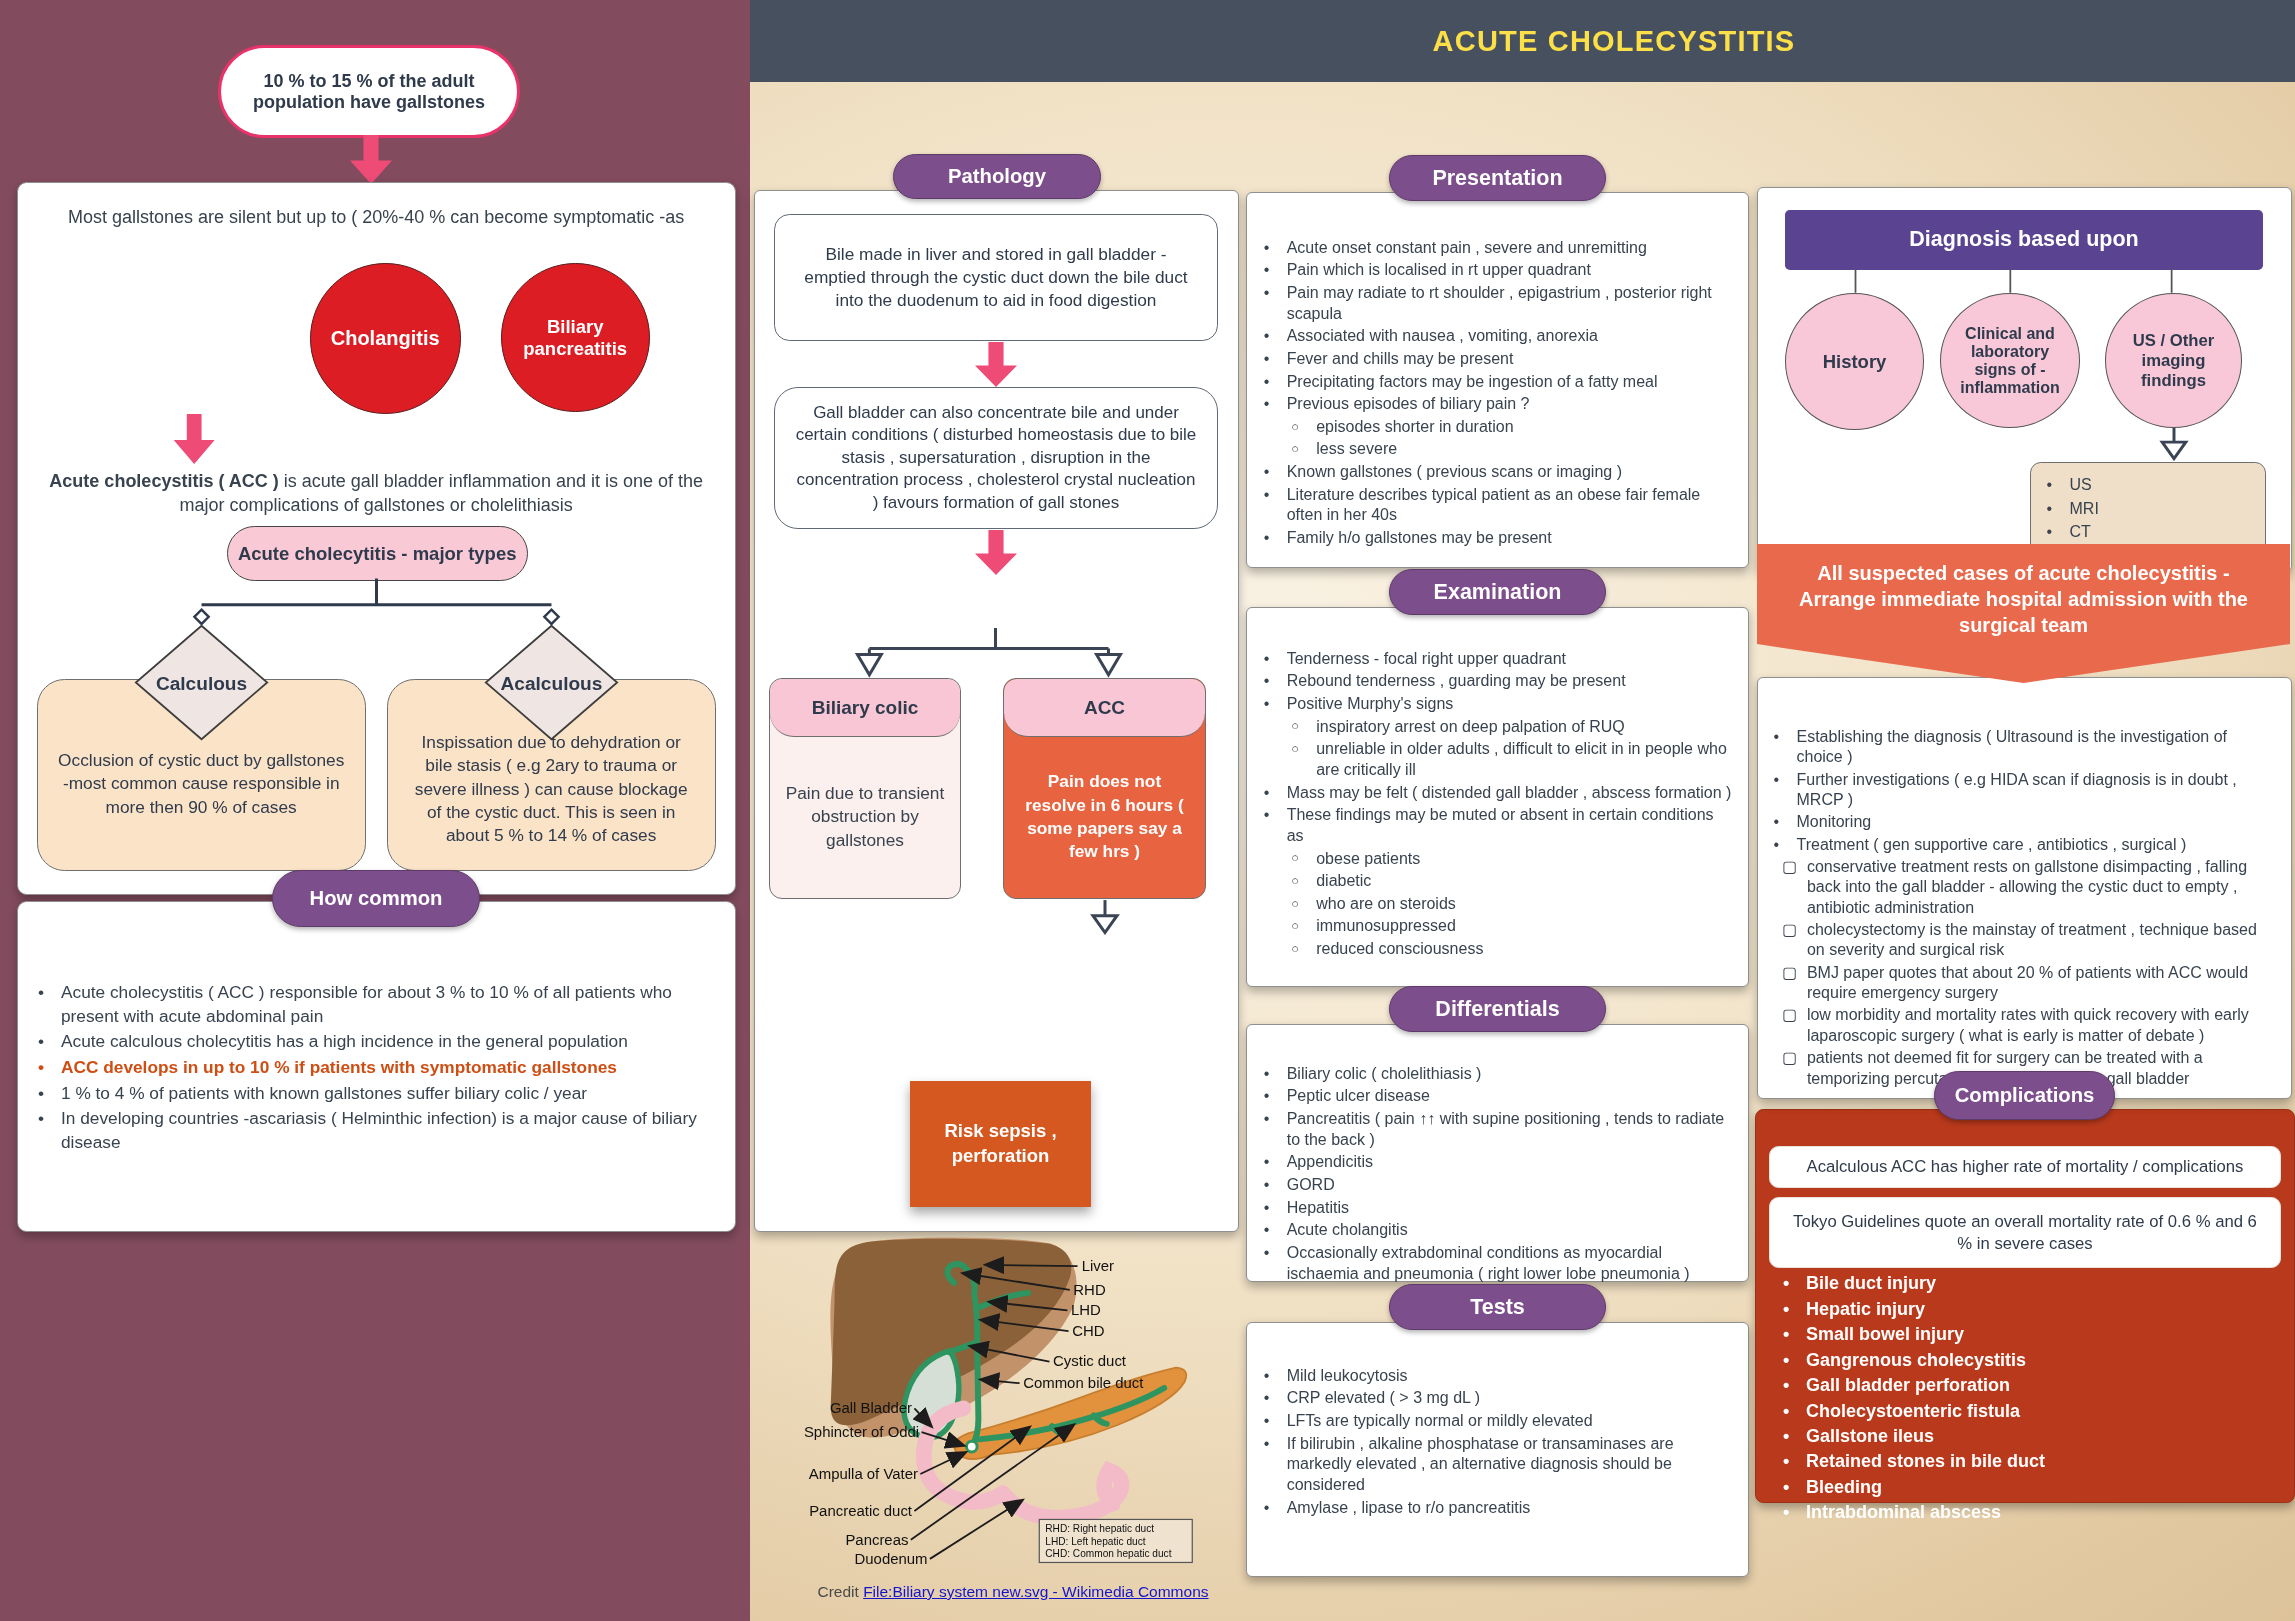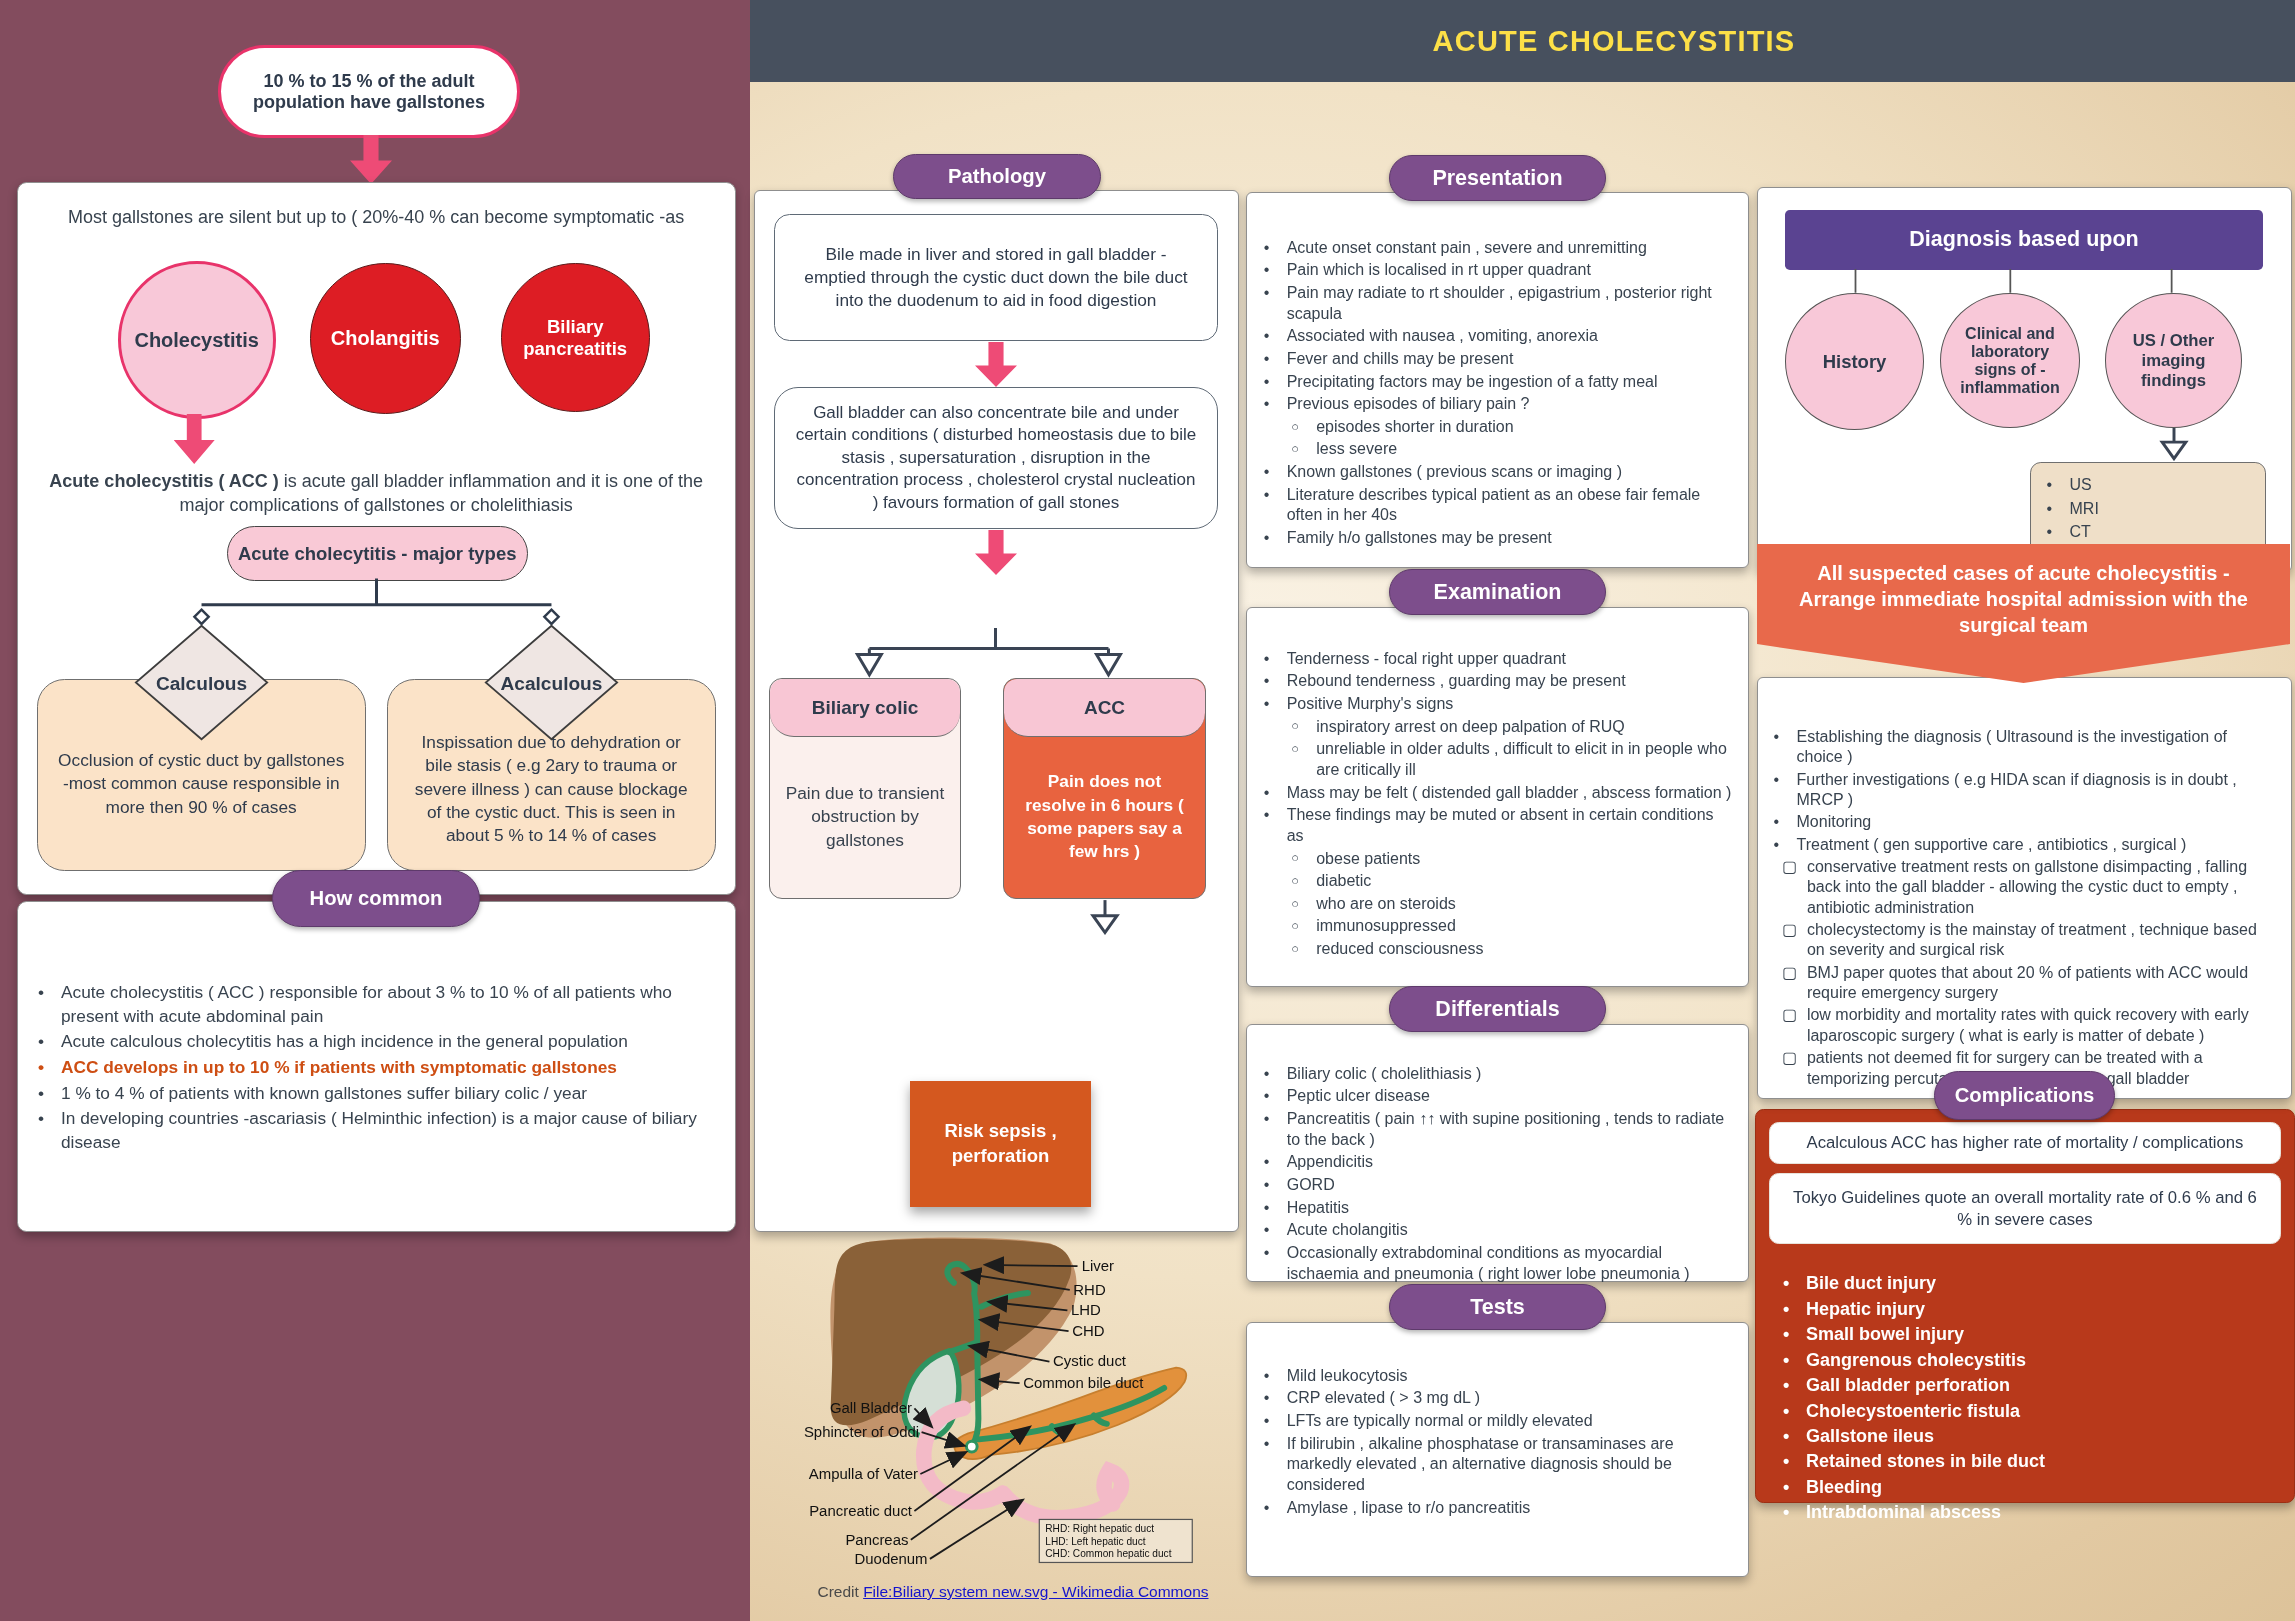--- a/index.html
+++ b/index.html
@@ -56,41 +56,40 @@
   .beige-box{position:absolute;background:#EFDFC8;border:1.2px solid #6f6f6f;border-radius:10.8px;
         box-sizing:border-box;padding:9.6px 6px 0 15.5px;}
   .beige-box .bullets{position:static;}
   .banner{position:absolute;background:#E8694B;color:#fff;font-weight:bold;font-size:20px;text-align:center;
         clip-path:polygon(0 0,100% 0,100% 72%,50% 100%,0 72%);
         display:block;padding:15.5px 36px 0;box-sizing:border-box;line-height:1.3;z-index:5;}
   .rust-card{position:absolute;background:#B8391B;border-radius:8.4px;border:1.8px solid #9c2f14;
         box-shadow:0 4.8px 9.6px rgba(0,0,0,.3);}
   .white-note{position:absolute;background:#fff;border-radius:9.6px;border:1.2px solid #e8e2da;
         display:flex;align-items:center;justify-content:center;text-align:center;
-        font-size:16.7px;color:#2F3B4C;line-height:1.3;padding:0 18px;box-sizing:border-box;}
+        font-size:16.7px;color:#2F3B4C;line-height:1.3;padding:0 18px;box-sizing:border-box;margin-top:24px;}
   .rust-bullets{font-size:18px;font-weight:bold;color:#fff;line-height:1.28;}
   .rust-bullets .li{margin:2.4px 0;}
   .credit{position:absolute;font-size:15.5px;color:#4a4a4a;text-align:center;}
   .credit a{color:#1414CC;text-decoration:underline;}
   svg text{font-family:"Liberation Sans", sans-serif;}
 </style>
 </head>
 <body>
 
 <div id="page">
 
   <div class="abs left-panel"></div>
   <div class="abs top-header">ACUTE CHOLECYSTITIS</div>
 
   <div class="abs oval-top">10 % to 15 % of the adult population have gallstones</div>
   <div class="parrow" style="left:350px;top:135px;width:42px;height:49px;"></div>
 
   <div class="card" style="left:16.7px;top:182px;width:717px;height:711px;">
     <div class="centered-text" style="left:18px;top:24px;width:681px;font-size:18px;">Most gallstones are silent but up to ( 20%-40 % can become symptomatic -as</div>
-    <div class="ellipse pinkish" style="left:100px;top:78px;width:152px;height:152px;font-size:20px;">Cholecystitis</div>
     <div class="ellipse red" style="left:292px;top:80px;width:149px;height:149px;font-size:20px;">Cholangitis</div>
     <div class="ellipse red" style="left:483px;top:80px;width:149px;height:149px;font-size:18.5px;padding:0 18px;box-sizing:border-box;">Biliary pancreatitis</div>
     <div class="parrow" style="left:156px;top:231px;width:41px;height:50px;"></div>
     <div class="centered-text" style="left:27.5px;top:286px;width:662px;font-size:18px;line-height:1.35;">
       <b>Acute cholecystitis ( ACC )</b><span> is acute gall bladder inflammation and it is one of the major complications of gallstones or cholelithiasis</span>
     </div>
     <div class="type-pill" style="left:209px;top:343px;width:299px;height:53px;">Acute cholecytitis - major types</div>
 
     <div class="peach" style="left:19px;top:496px;width:329px;height:192px;padding:69px 20.3px 6px;">Occlusion of cystic duct by gallstones -most common cause responsible in more then 90 % of cases</div>
     <div class="peach" style="left:369px;top:496px;width:329px;height:192px;padding:51px 18px 6px;">Inspissation due to dehydration or bile stasis ( e.g 2ary to trauma or severe illness ) can cause blockage of the cystic duct. This is seen in about 5 % to 14 % of cases</div>

